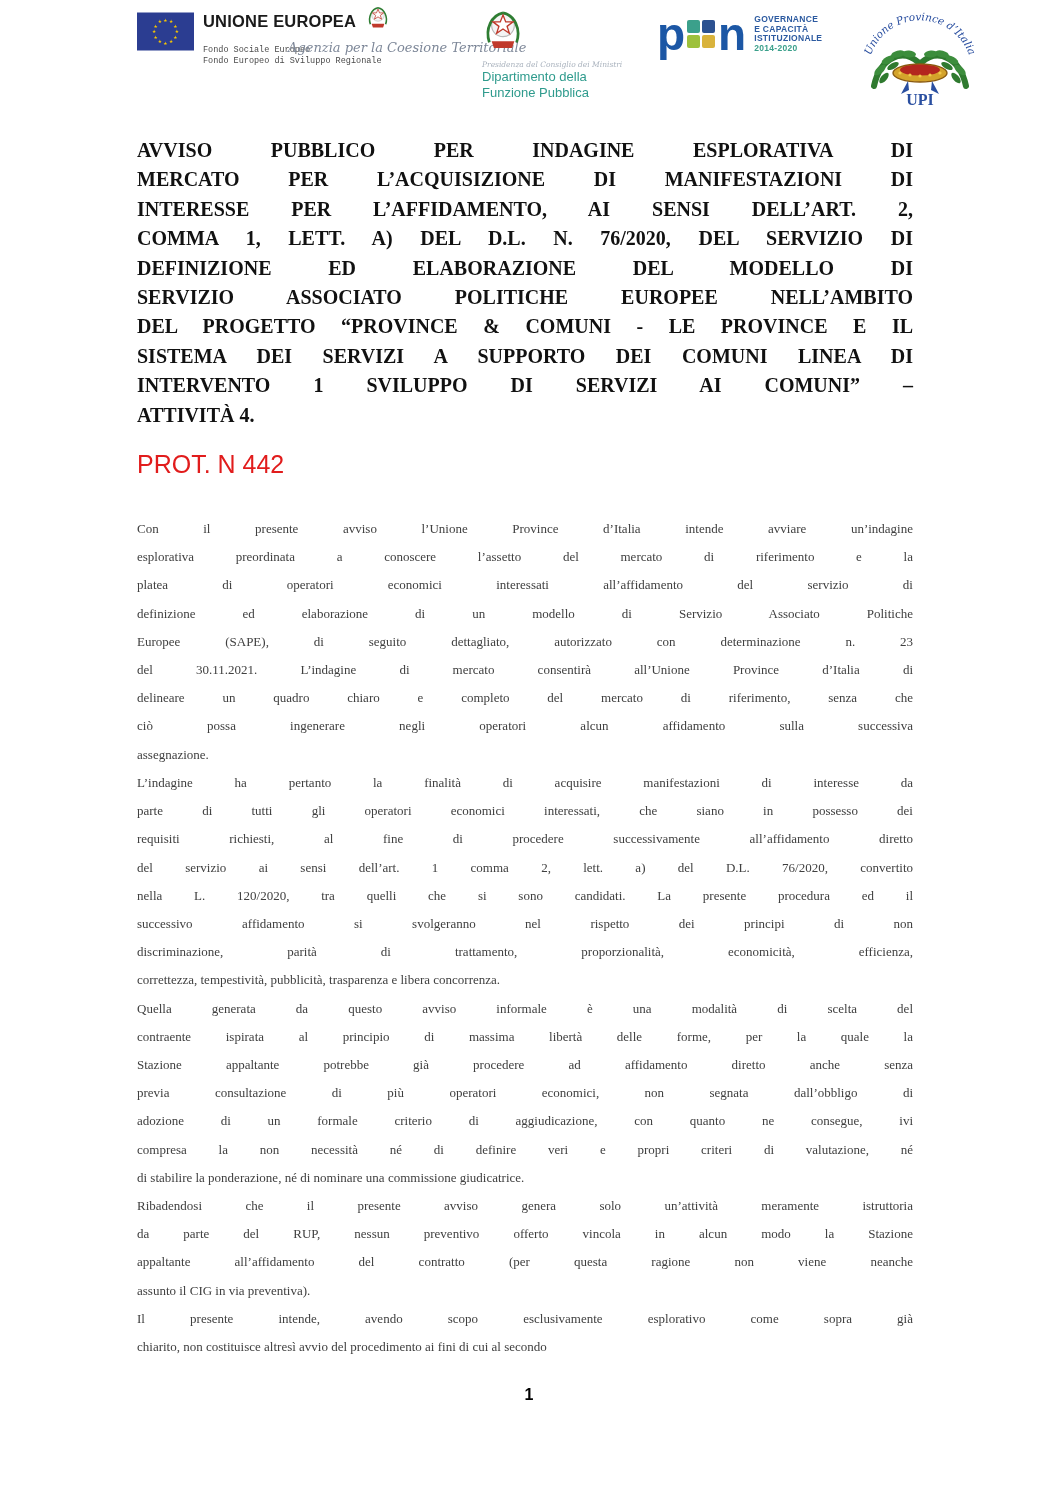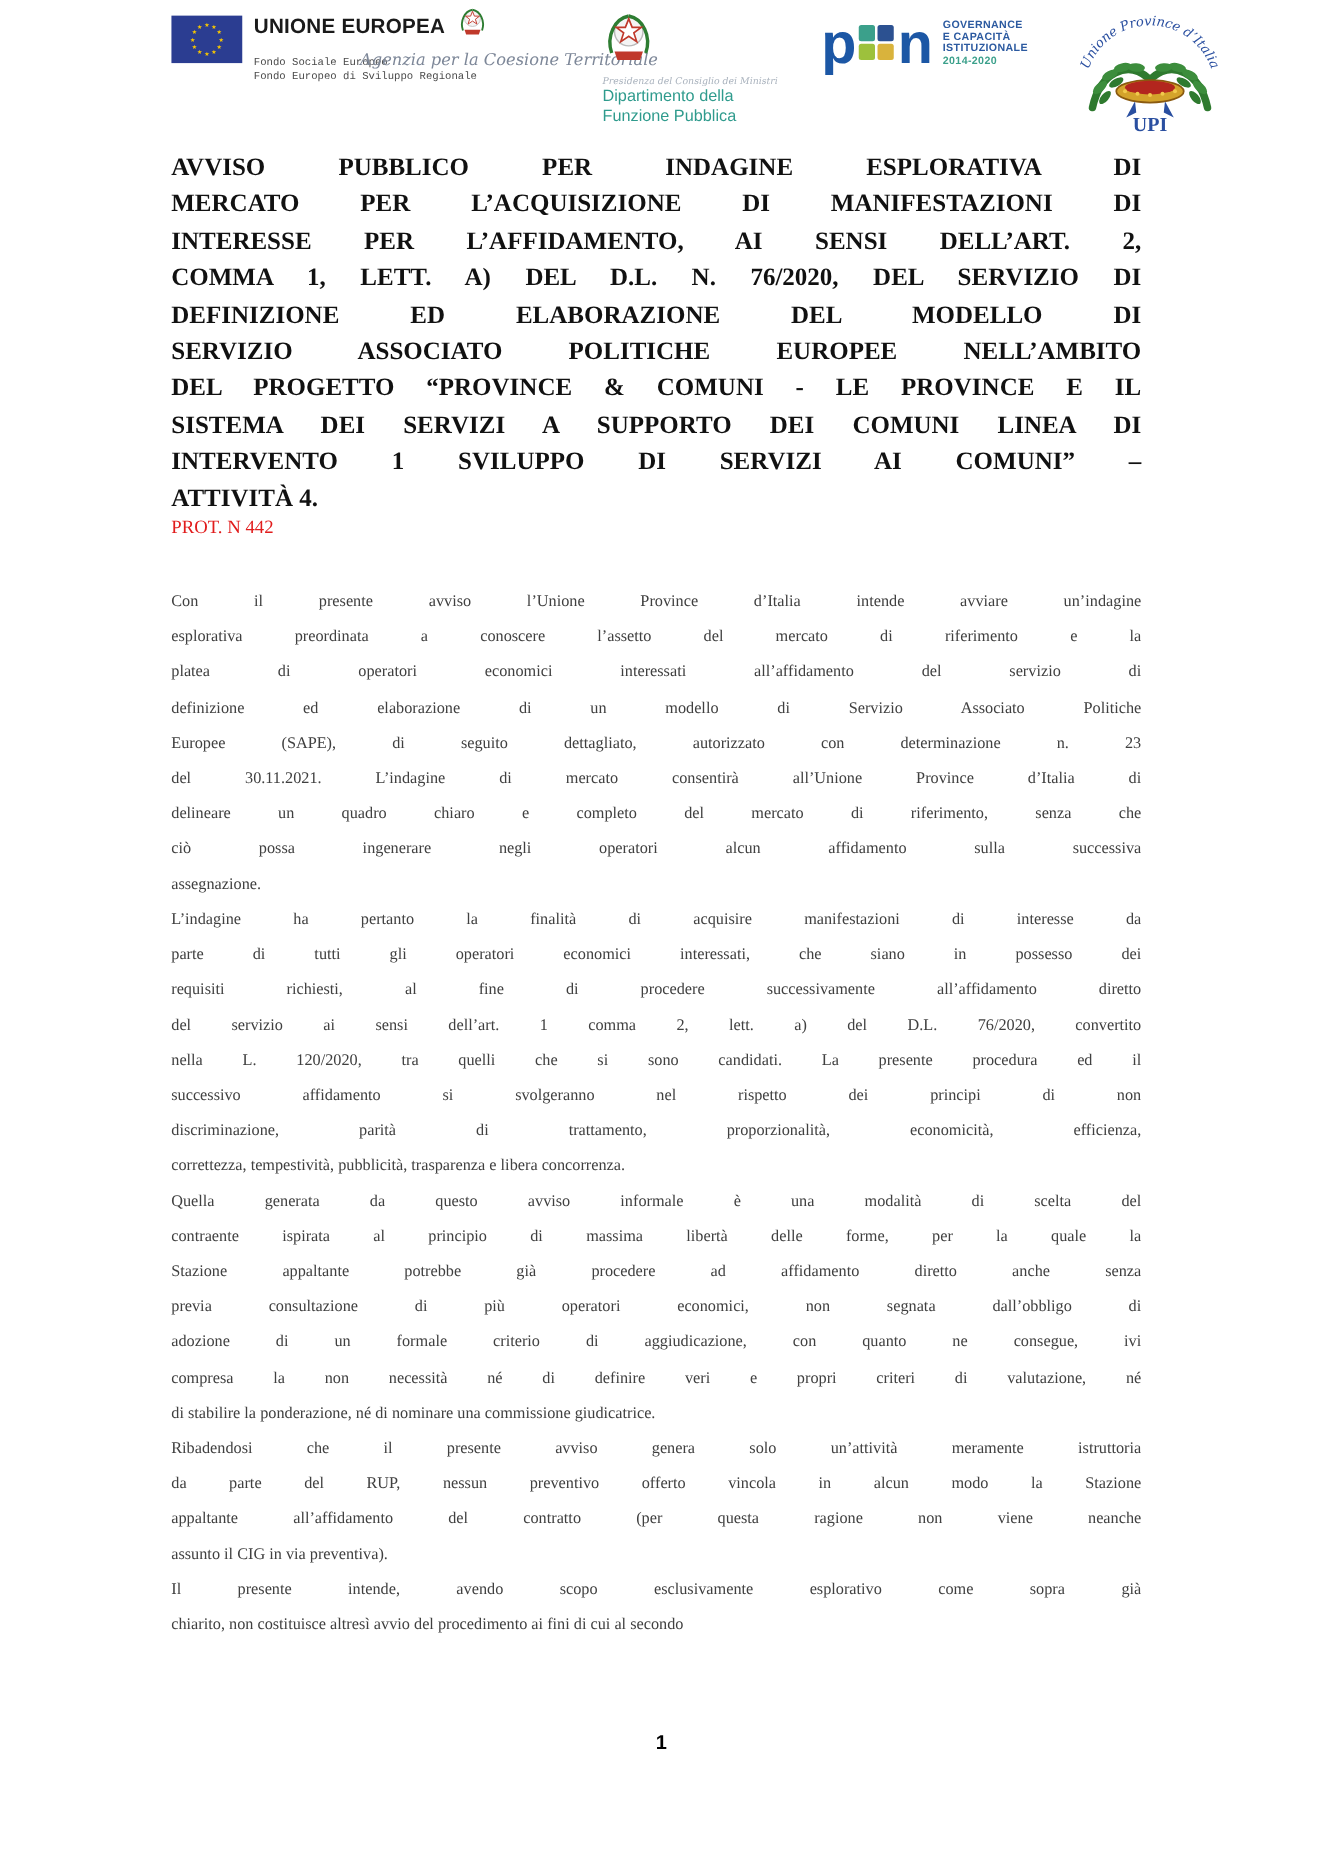--- a/index.html
+++ b/index.html
@@ -35,31 +35,32 @@
   .pon-squares { display: grid; grid-template-columns: 13px 13px; grid-template-rows: 13px 13px; gap: 2px; margin: 0 3px; }
   .pon-squares span { display: block; width: 13px; height: 13px; border-radius: 2px; }
   .sq-tl { background: #3ba08b; } .sq-tr { background: #2c5191; }
   .sq-bl { background: #9dc13c; } .sq-br { background: #d9b33c; }
   .pon-text { margin-left: 9px; font-family: "Liberation Sans", sans-serif; font-weight: 700; font-size: 8.5px; line-height: 9.5px; color: #2c5aa0; letter-spacing: .3px; }
   .pon-text .pon-years { color: #3ba08b; }
 
   .upi-logo { position: absolute; left: 860px; top: 6px; }
 
   
-  #content { position: absolute; left: 137px; top: 120px; width: 776px; color: #222; }
+  #content { position: absolute; left: 137px; top: 136px; width: 776px; color: #222; }
 
   .tline {
     font-weight: 700; font-size: 20px; line-height: 29.4px; color: #111;
     text-align: justify; text-align-last: justify;
   }
   .tline.last { text-align-last: left; }
 
   .prot {
-    font-family: Liberation Serif, serif;
-    font-weight: 500; font-size: 15px; color: #e11c1c;
+    margin-top: 20px;
+    font-family: Liberation Sans, sans-serif;
+    font-weight: 500; font-size: 25px; color: #e11c1c;
   }
 
   #body-block { margin-top: 36px; }
   .bline {
     font-size: 13px; line-height: 28.2px; color: #404040;
     text-align: justify; text-align-last: justify;
   }
   .bline.last { text-align-last: left; }
 
   .page-number {

